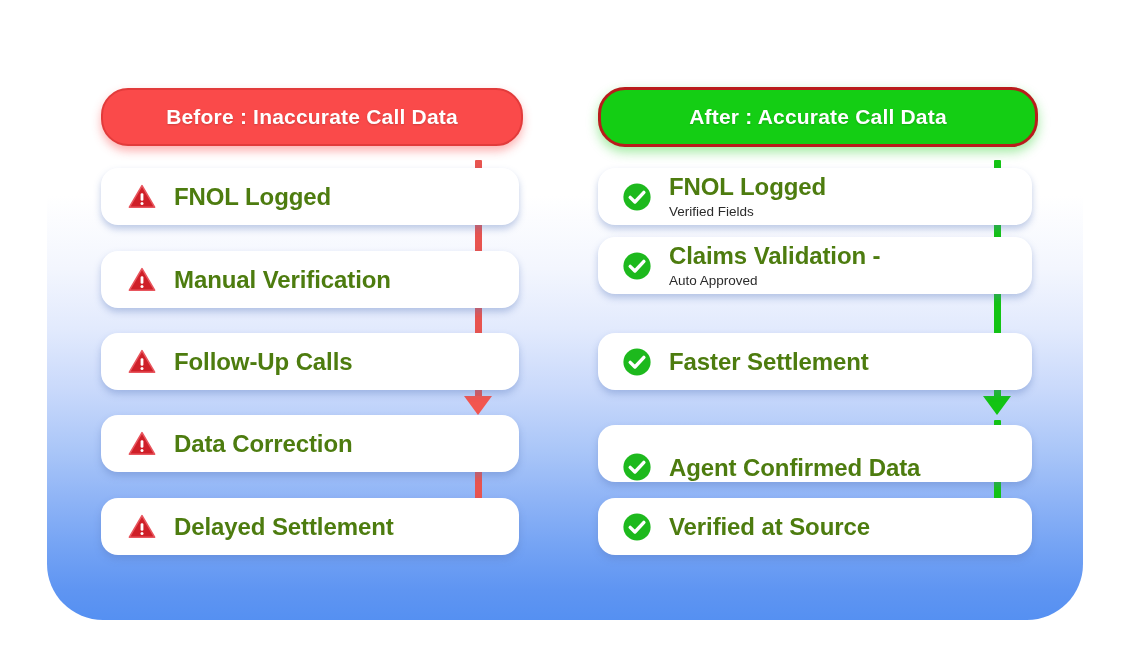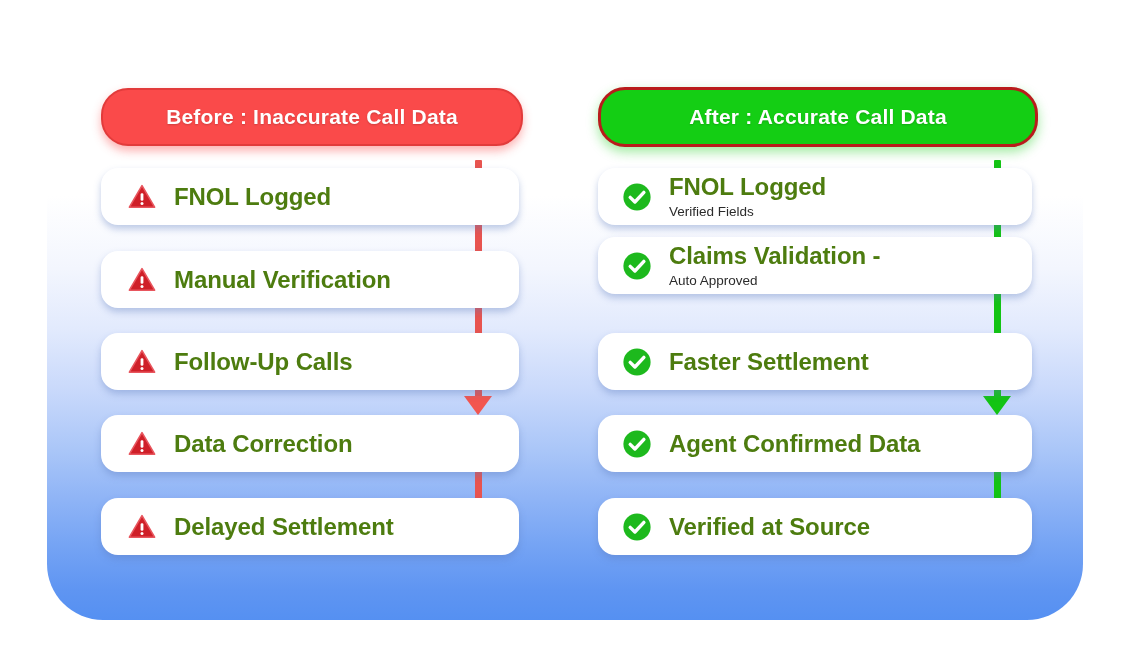--- a/index.html
+++ b/index.html
@@ -270,21 +270,21 @@
       <svg width="30" height="30" viewBox="0 0 30 30" aria-hidden="true">
         <circle cx="15" cy="15" r="13.6" fill="#1db91d"></circle>
         <path d="M8.2 15.4 L12.9 20 L21.9 10.4" fill="none" stroke="#ffffff" stroke-width="3.4" stroke-linecap="round" stroke-linejoin="round"></path>
       </svg>
     </span>
     <span class="card-text">
       <span class="card-title">Faster Settlement</span>
     </span>
   </div>
 
-  <div class="card card-after" style="top:415px;">
+  <div class="card card-after" style="top:425px;align-items:flex-end;">
     <span class="card-icon">
       <svg width="30" height="30" viewBox="0 0 30 30" aria-hidden="true">
         <circle cx="15" cy="15" r="13.6" fill="#1db91d"></circle>
         <path d="M8.2 15.4 L12.9 20 L21.9 10.4" fill="none" stroke="#ffffff" stroke-width="3.4" stroke-linecap="round" stroke-linejoin="round"></path>
       </svg>
     </span>
     <span class="card-text">
       <span class="card-title">Agent Confirmed Data</span>
     </span>
   </div>

